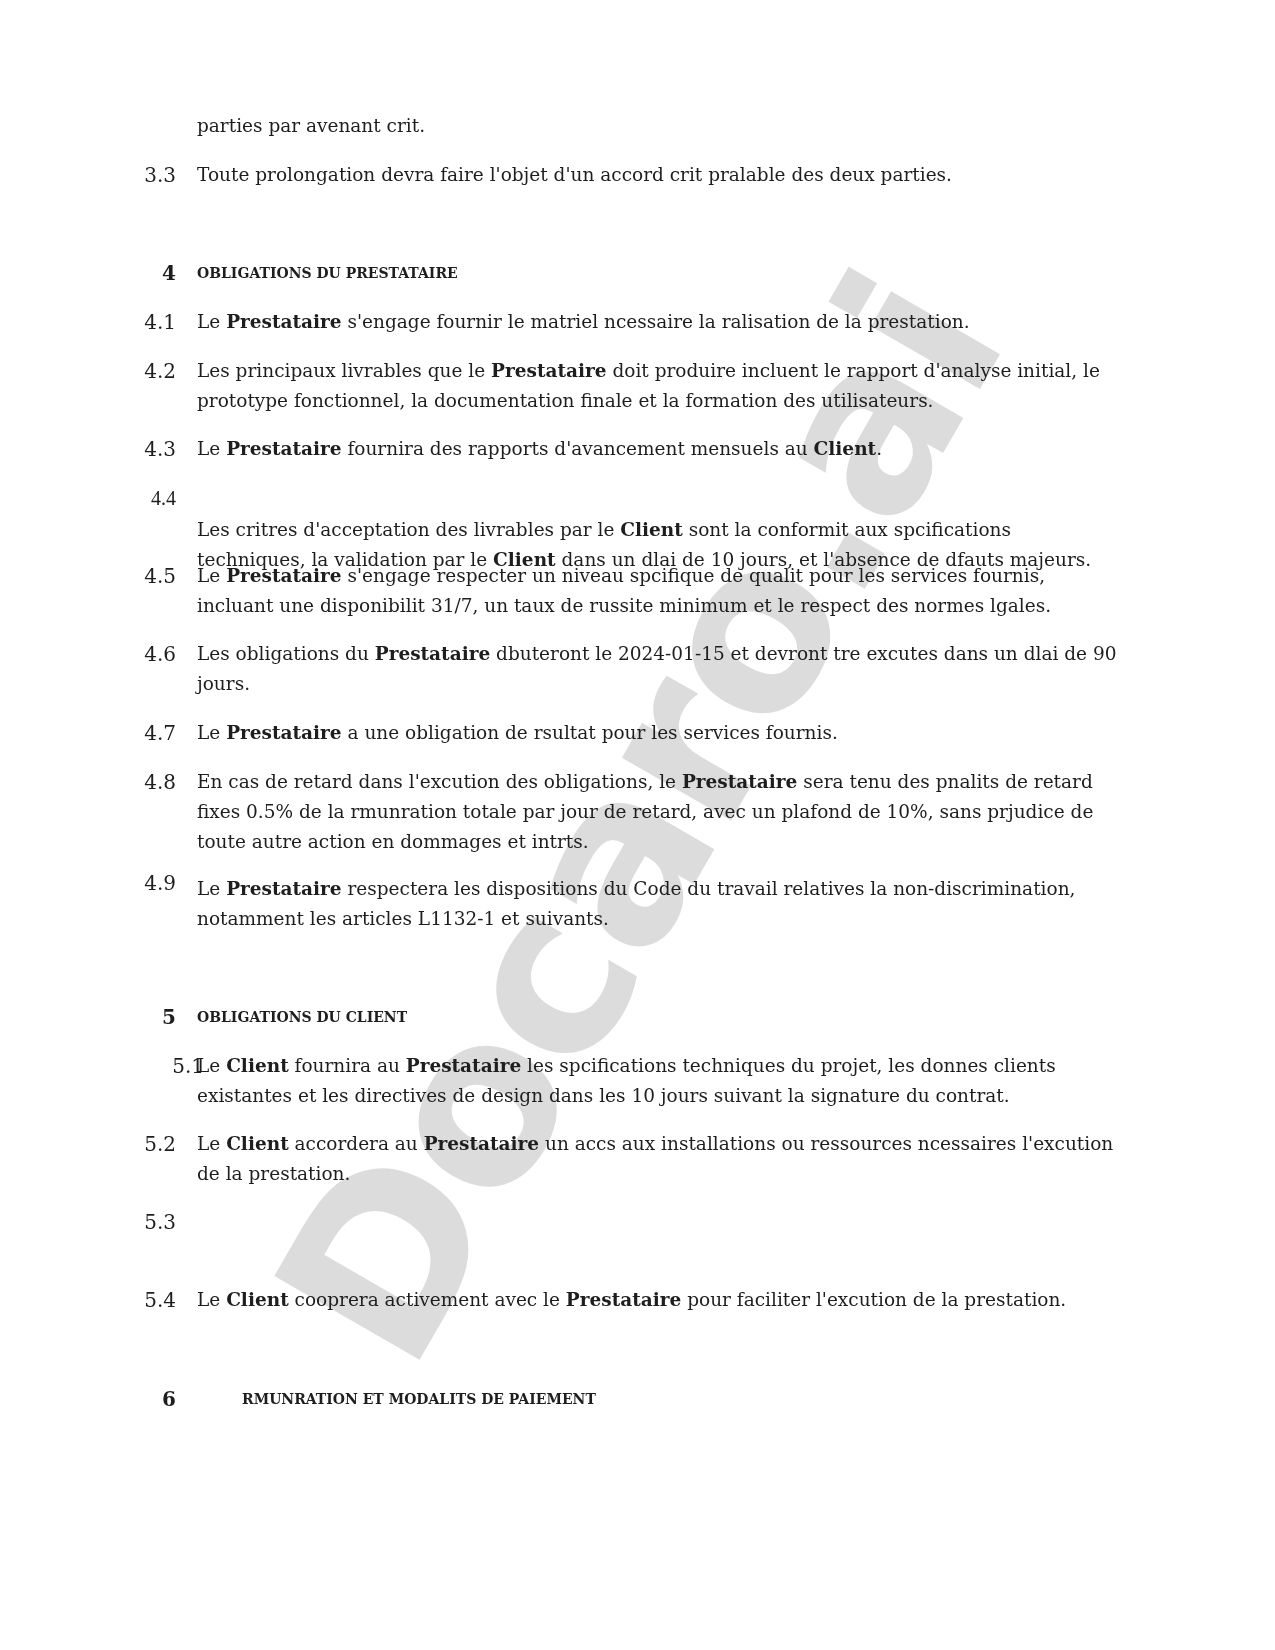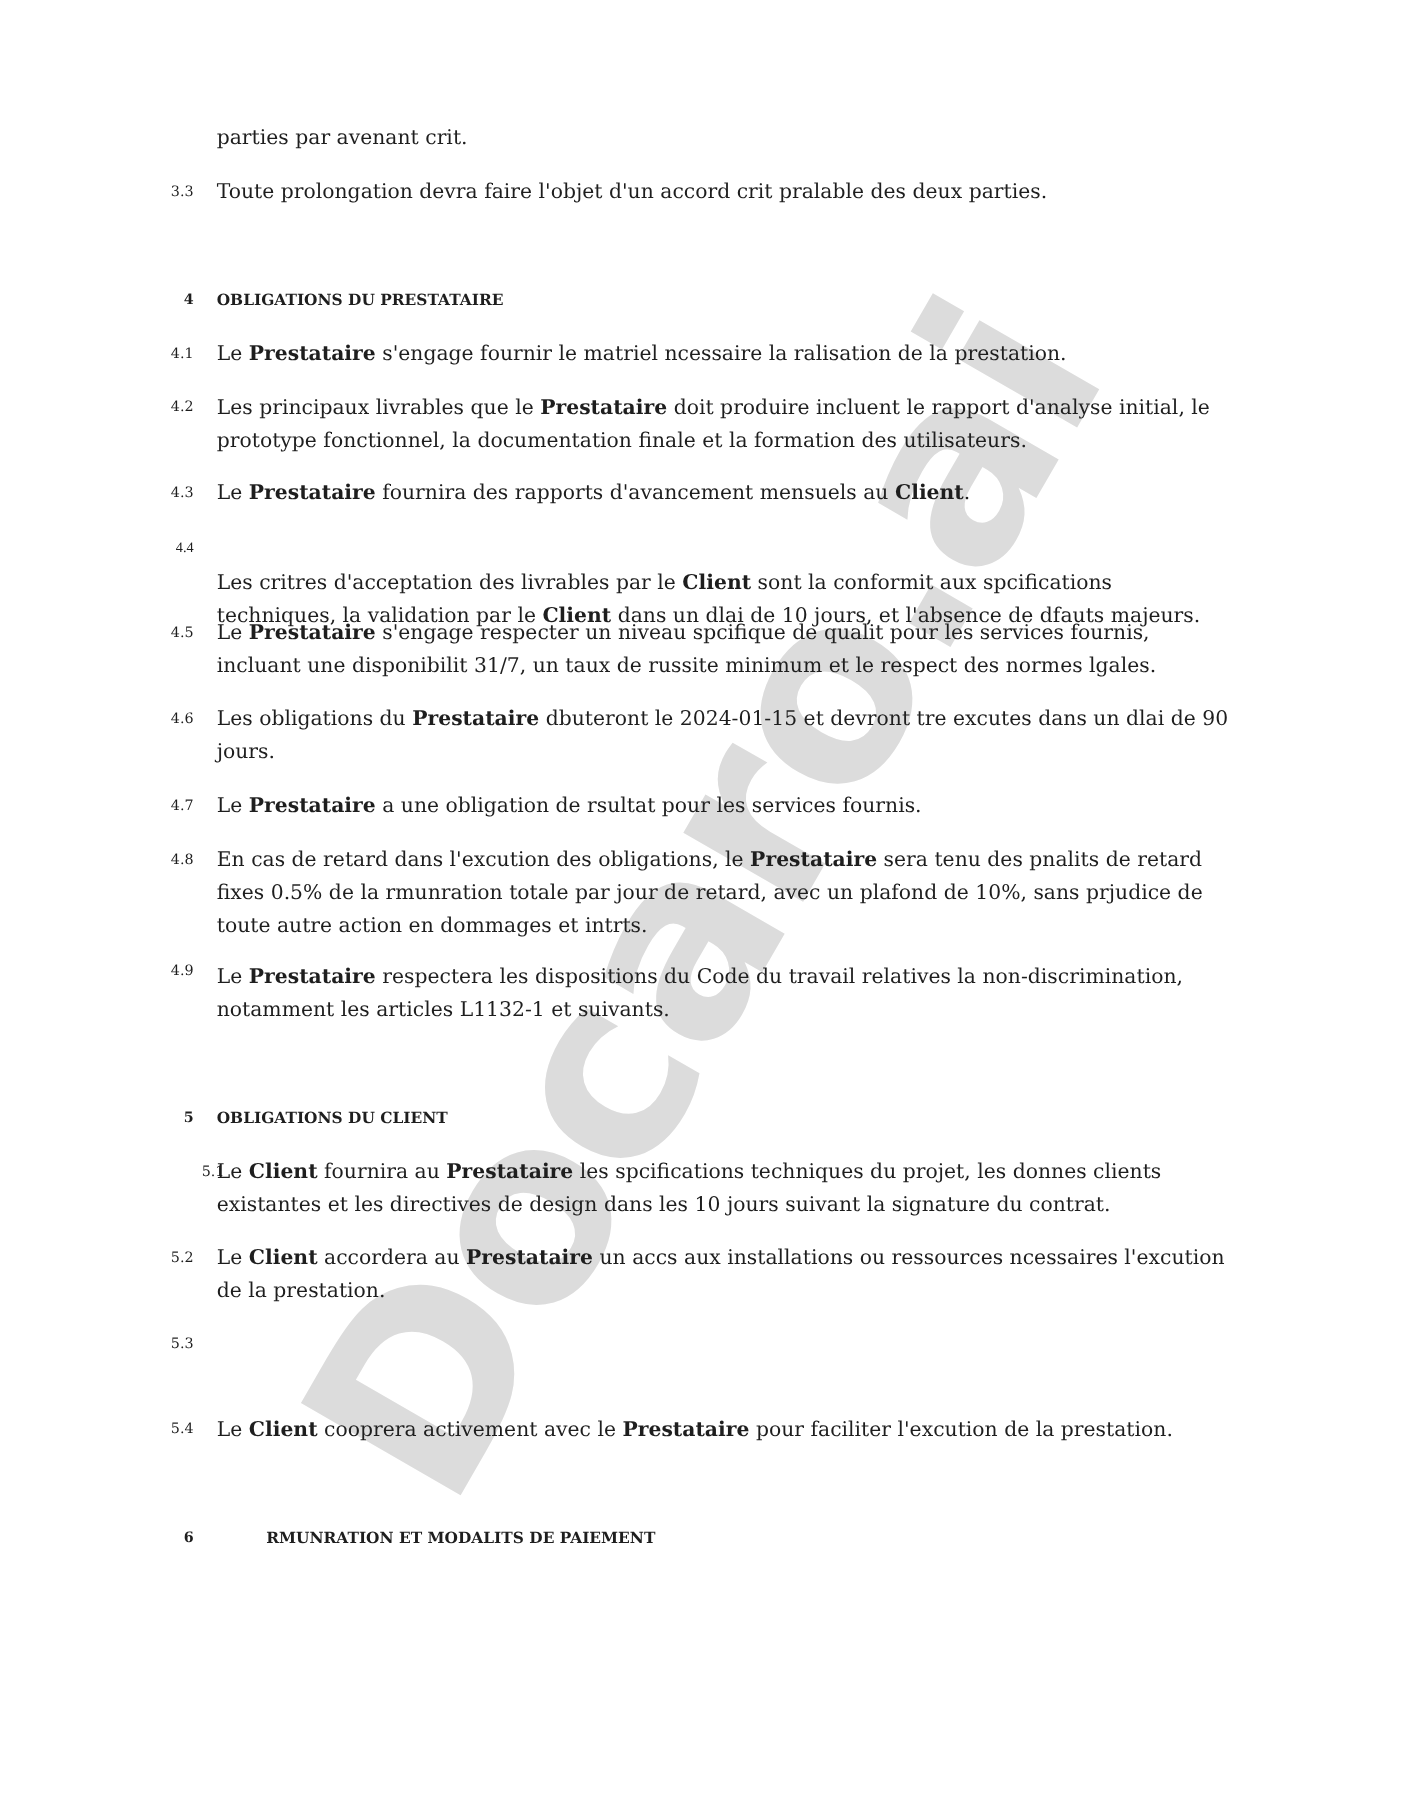--- a/index.html
+++ b/index.html
@@ -38,21 +38,21 @@
     .page {
       position: absolute;
       left: 0; top: 0;
       width: 1240px; height: 1650px;
       z-index: 1;
     }
     .num {
       position: absolute;
       width: 36px;
       text-align: right;
-      font-size: 13px;
+      font-size: 20px;
       line-height: 30px;
     }
     .heading-num {
       font-weight: bold;
     }
     .para {
       position: absolute;
       left: 197px;
       width: 920px;
       font-size: 18.5px;

